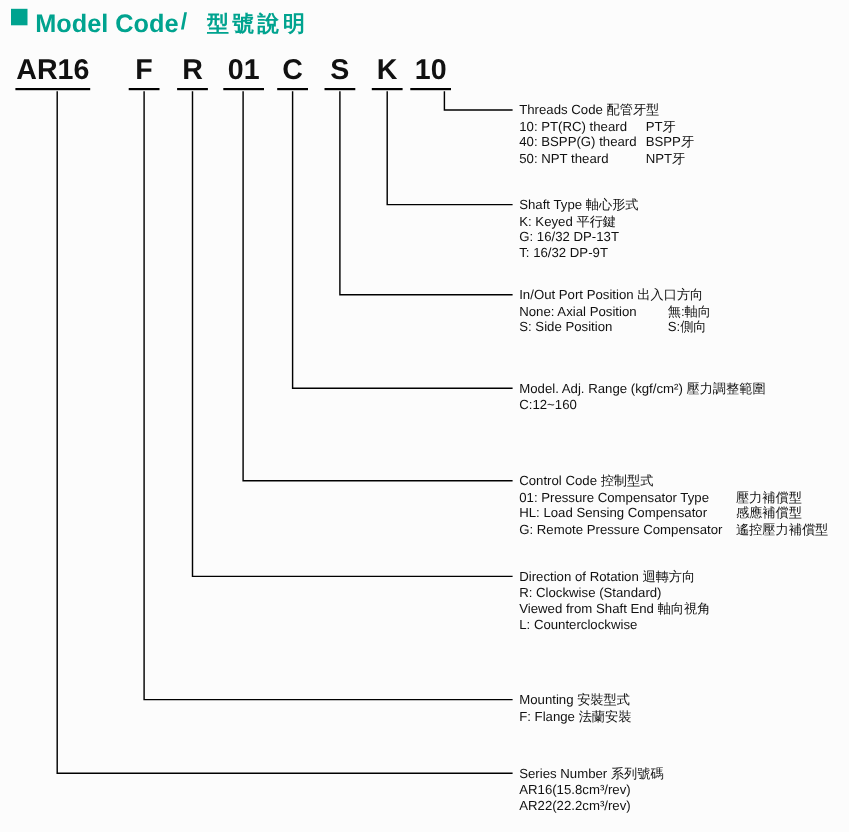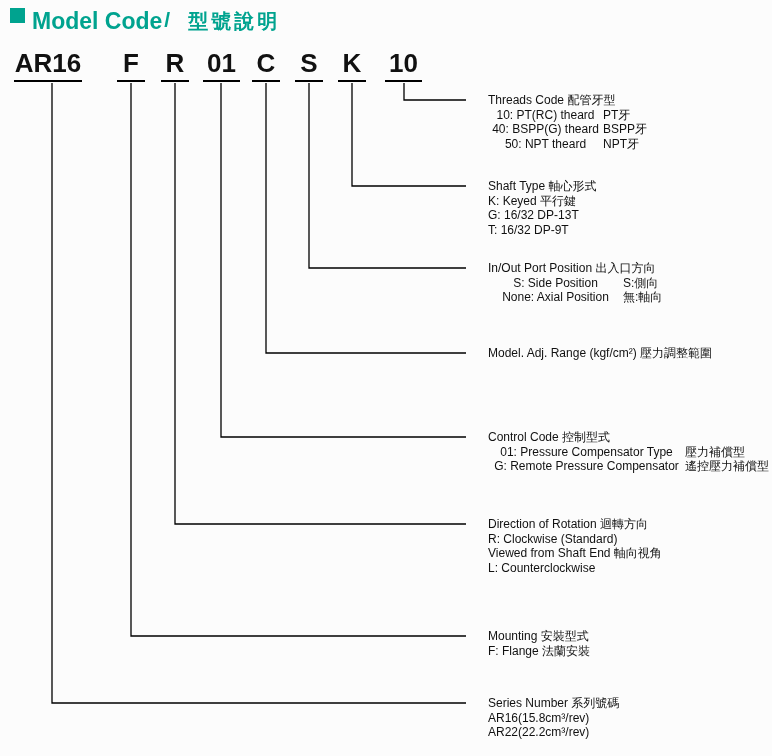--- a/index.html
+++ b/index.html
@@ -20,22 +20,22 @@
   .seg{
     position:absolute;top:50px;text-align:center;
     font-size:26px;font-weight:bold;line-height:27px;
     border-bottom:2px solid #000;padding-bottom:3px;white-space:nowrap;
   }
   
   .connectors{position:absolute;left:0;top:0;pointer-events:none;}
   .connectors path{fill:none;stroke:#000;stroke-width:1.3;}
   
   .block{position:absolute;left:472px;font-size:12px;line-height:14.5px;}
-  .block .title,.block .row{white-space:nowrap;margin-left:16px;}
-  .row .left{display:inline-block;text-align:center;}
+  .block .title,.block .row{white-space:nowrap;}
+  .row .left{display:inline-block;}
   .cols-115 .left{width:115px;}
   .cols-135 .left{width:135px;}
   .cols-197 .left{width:197px;}
 </style>
 </head>
 <body>
 
 <div class="header">
   <span class="sq"></span>
   <span class="title-en">Model Code</span>
@@ -44,21 +44,21 @@
 </div>
 
 <div>
   <span class="seg" style="left:14px;width:68px">AR16</span>
   <span class="seg" style="left:117px;width:28px">F</span>
   <span class="seg" style="left:161px;width:28px">R</span>
   <span class="seg" style="left:203px;width:37px">01</span>
   <span class="seg" style="left:252px;width:28px">C</span>
   <span class="seg" style="left:295px;width:28px">S</span>
   <span class="seg" style="left:338px;width:28px">K</span>
-  <span class="seg" style="left:385px;width:37px">10</span>
+  <span class="seg" style="left:373px;width:37px">10</span>
 </div>
 
 <svg class="connectors" width="772" height="756" viewBox="0 0 772 756" aria-hidden="true">
   <path d="M404,83 L404,100 L466,100"></path>
   <path d="M352,83 L352,186 L466,186"></path>
   <path d="M309,83 L309,268 L466,268"></path>
   <path d="M266,83 L266,353 L466,353"></path>
   <path d="M221,83 L221,437 L466,437"></path>
   <path d="M175,83 L175,524 L466,524"></path>
   <path d="M131,83 L131,636 L466,636"></path>
@@ -74,31 +74,33 @@
 
 <div class="block" style="top:179px">
   <div class="title">Shaft Type 軸心形式</div>
   <div class="row"><span class="left">K: Keyed 平行鍵</span></div>
   <div class="row"><span class="left">G: 16/32 DP-13T</span></div>
   <div class="row"><span class="left">T: 16/32 DP-9T</span></div>
 </div>
 
 <div class="block cols-135" style="top:261px">
   <div class="title">In/Out Port Position 出入口方向</div>
+  <div class="row"><span class="left">None: Axial Position</span><span class="right">無:軸向</span></div>
   <div class="row"><span class="left">S: Side Position</span><span class="right">S:側向</span></div>
-  <div class="row"><span class="left">None: Axial Position</span><span class="right">無:軸向</span></div>
 </div>
 
 <div class="block" style="top:346px">
   <div class="title">Model. Adj. Range (kgf/cm²) 壓力調整範圍</div>
+  <div class="row"><span class="left">C:12~160</span></div>
 </div>
 
 <div class="block cols-197" style="top:430px">
   <div class="title">Control Code 控制型式</div>
   <div class="row"><span class="left">01: Pressure Compensator Type</span><span class="right">壓力補償型</span></div>
+  <div class="row"><span class="left">HL: Load Sensing Compensator</span><span class="right">感應補償型</span></div>
   <div class="row"><span class="left">G: Remote Pressure Compensator</span><span class="right">遙控壓力補償型</span></div>
 </div>
 
 <div class="block" style="top:517px">
   <div class="title">Direction of Rotation 迴轉方向</div>
   <div class="row"><span class="left">R: Clockwise (Standard)</span></div>
   <div class="row"><span class="left">Viewed from Shaft End 軸向視角</span></div>
   <div class="row"><span class="left">L: Counterclockwise</span></div>
 </div>
 

